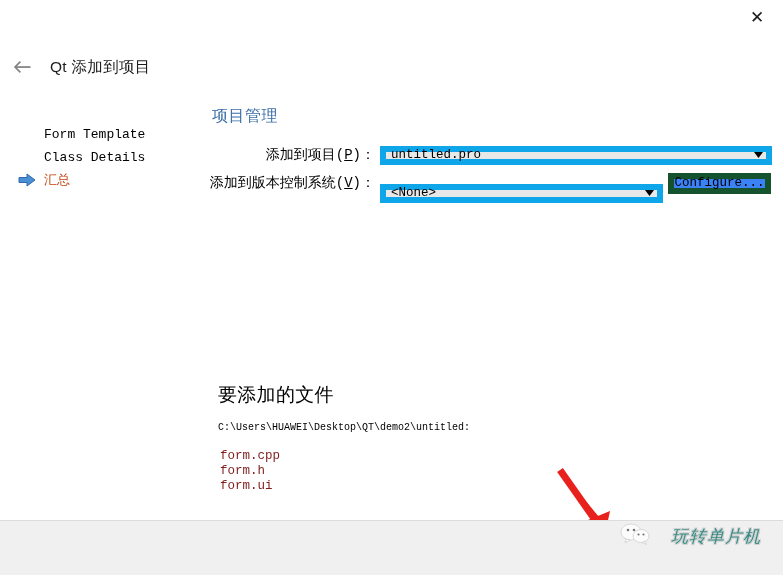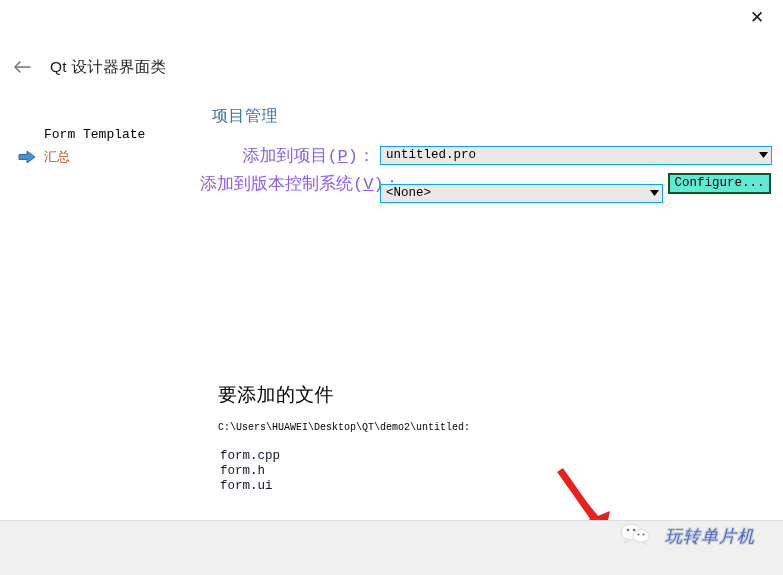--- a/index.html
+++ b/index.html
@@ -131,34 +131,34 @@
   }
   #row-project { top: 0px; }
   #row-vcs { top: 28px; }
 
   .form-label {
     position: absolute;
     left: 0;
     width: 175px;
     text-align: right;
     font-family: "Liberation Mono", "DejaVu Sans Mono", monospace;
-    font-size: 17px;
-    color: #8b5cf6;
+    font-size: 14px;
+    color: #000000;
     white-space: nowrap;
   }
   .form-label .mnemonic {
     text-decoration: underline;
   }
 
   .combo {
     position: absolute;
     height: 19px;
     box-sizing: border-box;
     background: #e8e8e8;
-    border: 1px solid #0ea5e9;
+    border: 6px solid #0ea5e9;
     display: flex;
     align-items: center;
     cursor: pointer;
   }
   .combo .combo-value {
     font-family: "Liberation Mono", "DejaVu Sans Mono", monospace;
     font-size: 12.5px;
     color: #000000;
     padding-left: 5px;
     white-space: nowrap;
@@ -177,22 +177,22 @@
     width: 392px;
   }
   #combo-vcs {
     left: 180px;
     width: 283px;
     margin-top: 20px;
   }
 
   .push-button {
     box-sizing: border-box;
-    background: #5eead4;
-    border: 2px solid #14532d;
+    background: #3b82f6;
+    border: 6px solid #14532d;
     font-family: "Liberation Mono", "DejaVu Sans Mono", monospace;
     font-size: 12.5px;
     color: #000000;
     display: flex;
     align-items: center;
     justify-content: center;
     cursor: pointer;
     white-space: nowrap;
   }
   #configure-btn {
@@ -223,21 +223,21 @@
     margin-top: 14px;
     white-space: nowrap;
   }
   #files-list {
     margin-left: 20px;
     margin-top: 16px;
   }
   .file-item {
     font-family: "Liberation Mono", "DejaVu Sans Mono", monospace;
     font-size: 12.5px;
-    color: #0f172a;
+    color: #7f1d1d;
     line-height: 15px;
     white-space: nowrap;
   }
 
   
   #footer-separator {
     position: absolute;
     left: 0;
     top: 520px;
     width: 783px;
@@ -270,54 +270,58 @@
     top: 521px;
     width: 163px;
     height: 30px;
     display: flex;
     align-items: center;
     pointer-events: none;
     opacity: 0.82;
   }
   #watermark-text {
     font-size: 17px;
-    color: #1d4ed8;
+    color: #0f766e;
     font-style: italic;
     letter-spacing: 1px;
-    margin-left: 15px;
+    margin-left: 21px;
     text-shadow:
       -1px -1px 0 #c9c9c9,  1px -1px 0 #c9c9c9,
       -1px  1px 0 #c9c9c9,  1px  1px 0 #c9c9c9;
     white-space: nowrap;
   }
 </style>
 </head>
 <body>
 
 <div id="titlebar">
   <div id="close-btn">✕</div>
 </div>
 
 <div id="wizard-header">
   <div id="back-arrow">
     <svg width="22" height="16" viewBox="0 0 22 16" aria-hidden="true">
       <path d="M8.4 2.6 L3.0 8.0 L8.4 13.4" fill="none" stroke="#808080" stroke-width="1.6"></path>
       <rect x="3.0" y="7.2" width="15.5" height="1.7" fill="#808080"></rect>
     </svg>
   </div>
-  <div id="header-title">Qt 设计器界面类</div>
+  <div id="header-title">Qt 添加到项目</div>
 </div>
 
 <div id="sidebar">
 
   <div class="step-row">
     <span class="step-marker"></span>
     <span class="step-label">Form Template</span>
   </div>
 
+  <div class="step-row">
+    <span class="step-marker"></span>
+    <span class="step-label">Class Details</span>
+  </div>
 
   <div class="step-row current">
     <span class="step-marker">
       <svg width="18" height="14" viewBox="0 0 18 14" aria-hidden="true">
         <path d="M1 4.5 H9 V1 L17 7 L9 13 V9.5 H1 Z" fill="#4a8fd4" stroke="#2f6aa8" stroke-width="1"></path>
       </svg>
     </span>
     <span class="step-label">汇总</span>
   </div>
 

